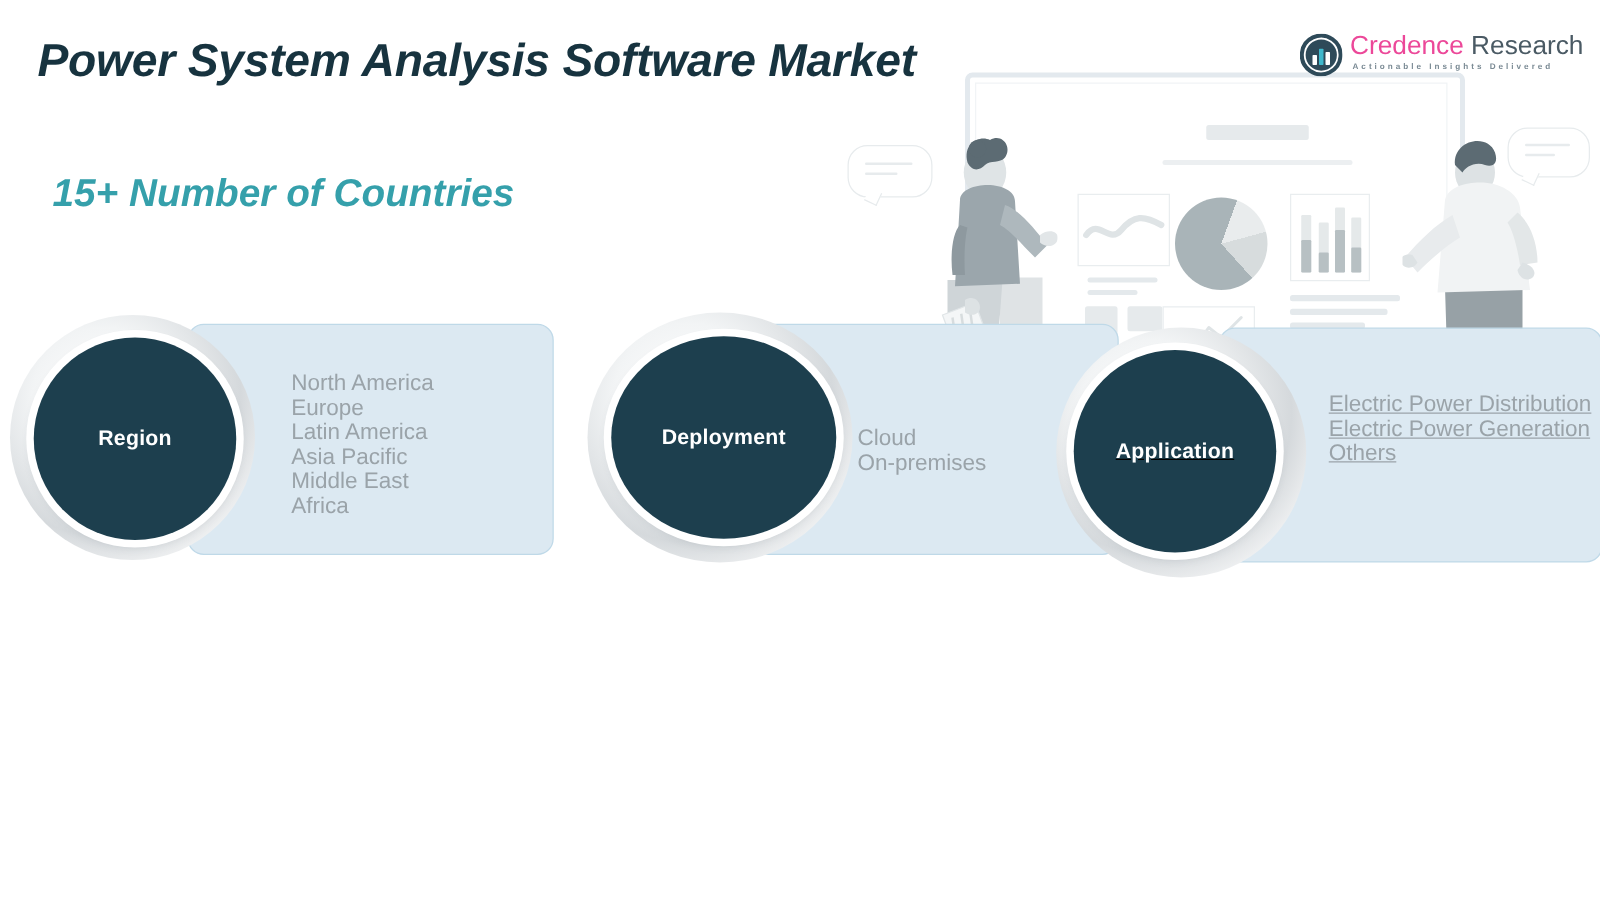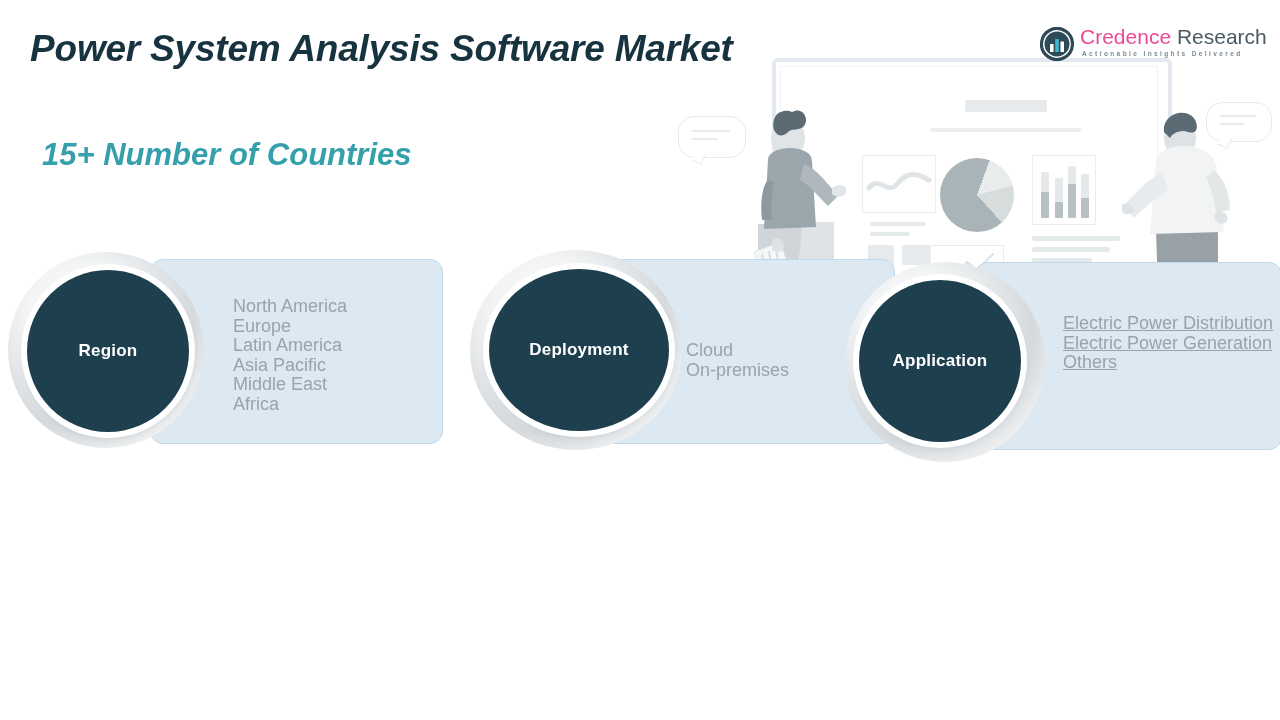--- a/index.html
+++ b/index.html
@@ -101,21 +101,21 @@
   #card-region .circle{left:27px;top:270px;width:162px;height:162px;}
   #card-region .item-list{left:233px;top:297px;width:200px;}
   
   #card-deployment .card-panel{left:602px;top:259px;width:291px;height:183px;}
   #card-deployment .ring{left:470px;top:250px;width:212px;height:200px;}
   #card-deployment .circle{left:489px;top:269px;width:180px;height:162px;}
   #card-deployment .item-list{left:686px;top:341px;width:200px;}
   
   #card-application .card-panel{left:975px;top:262px;width:305px;height:186px;}
   #card-application .ring{left:845px;top:262px;width:200px;height:200px;}
-  #card-application .circle{left:859px;top:280px;width:162px;height:162px;}
+  #card-application .circle{left:859px;top:280px;width:162px;height:162px;text-decoration:underline;}
   #card-application .item-list{left:1063px;top:314px;width:215px;text-decoration:underline;}
 </style>
 </head>
 <body>
 
 <div id="stage">
 
   <div class="illus">
 
     <div class="board"></div>

